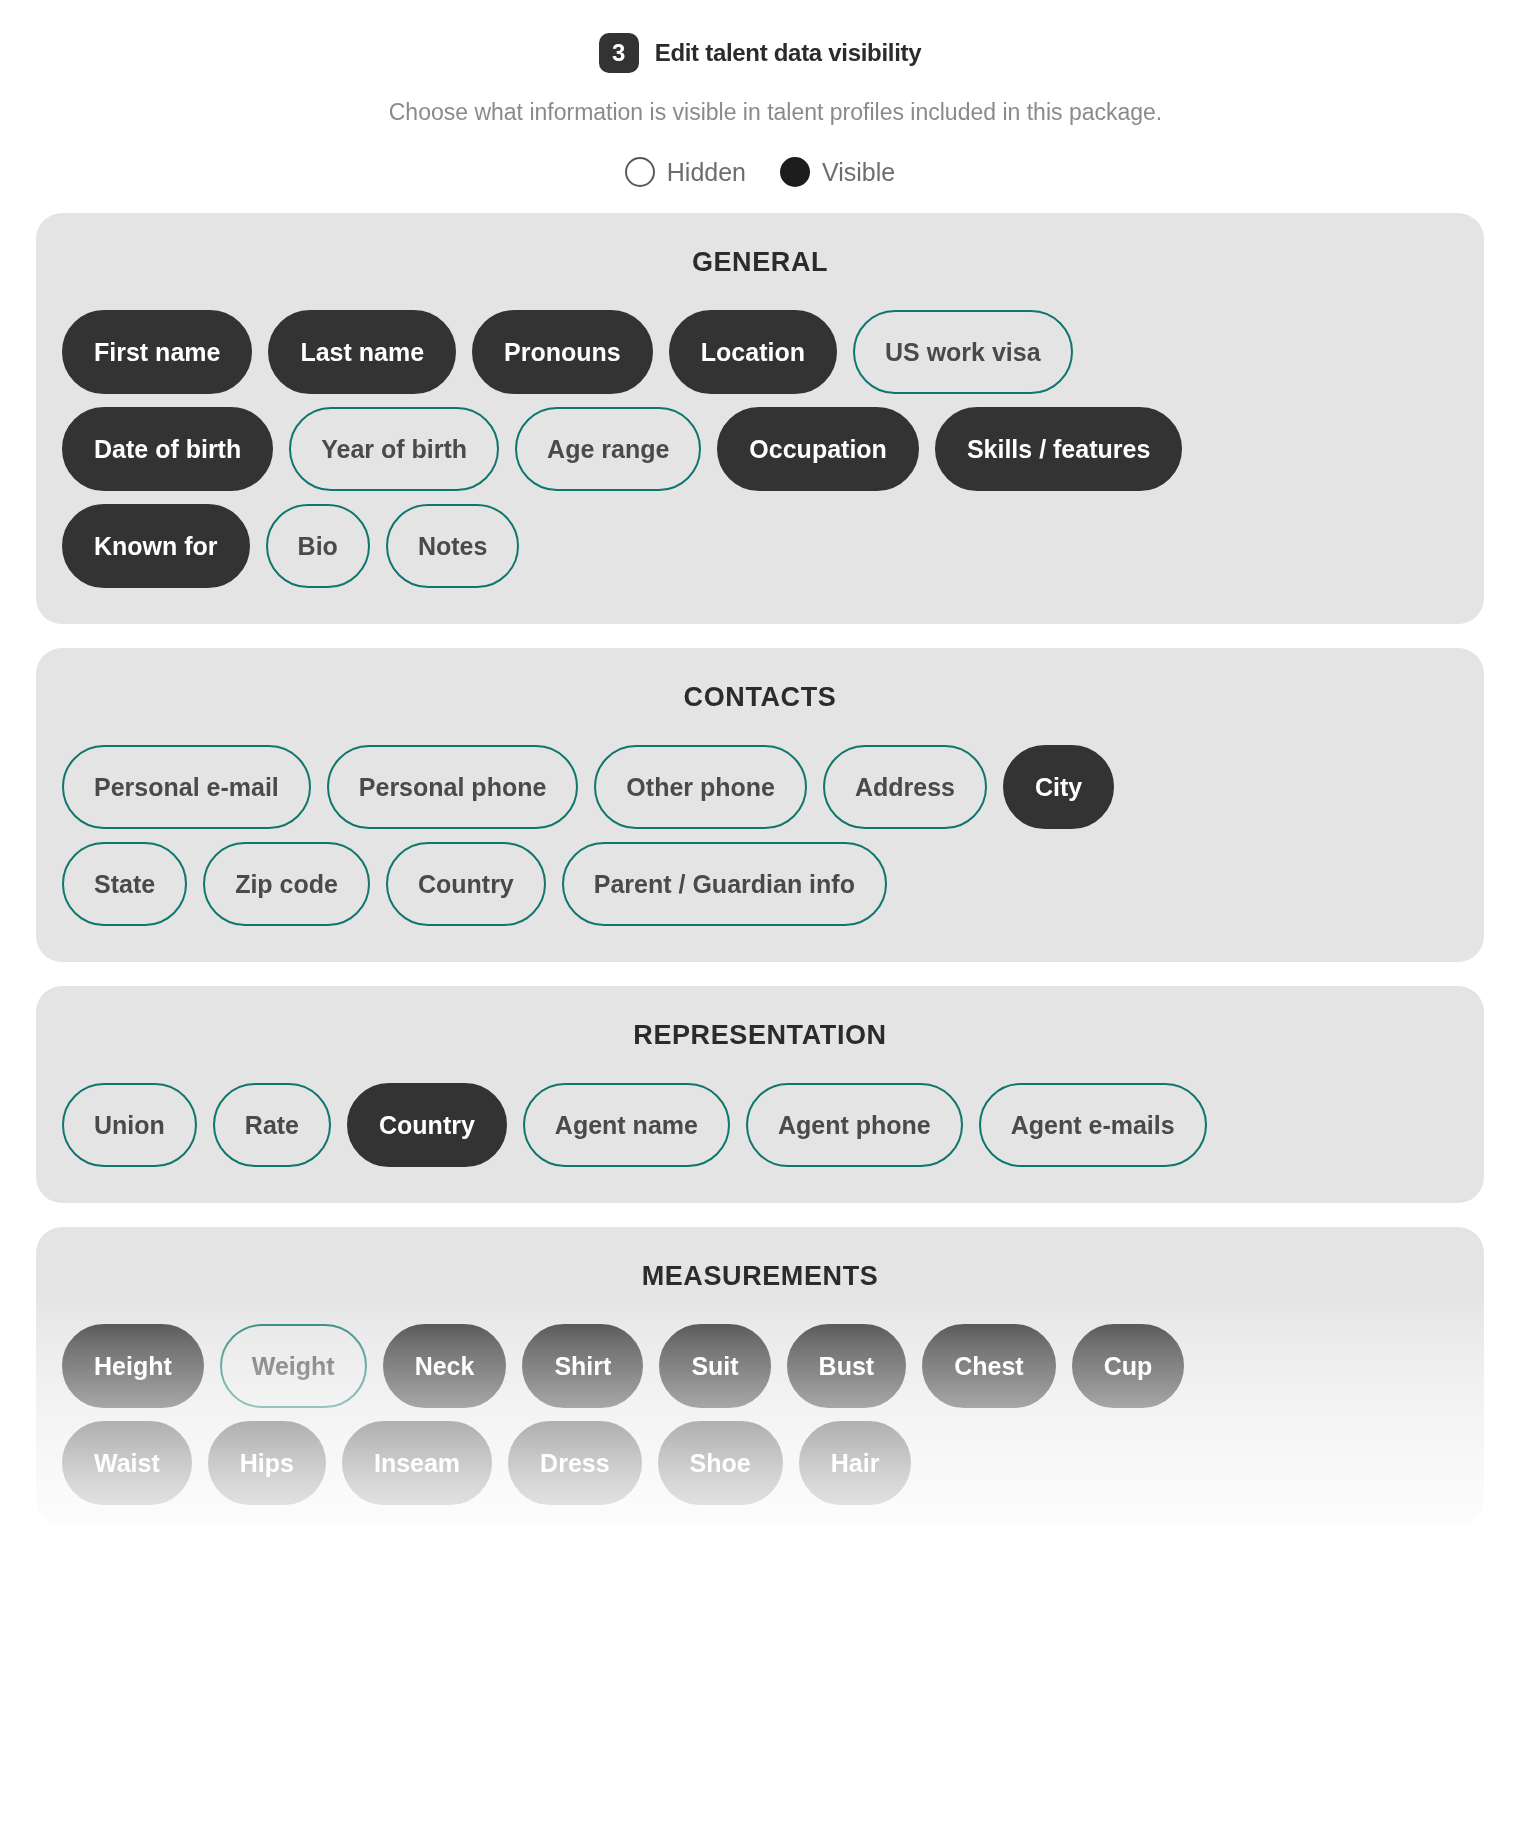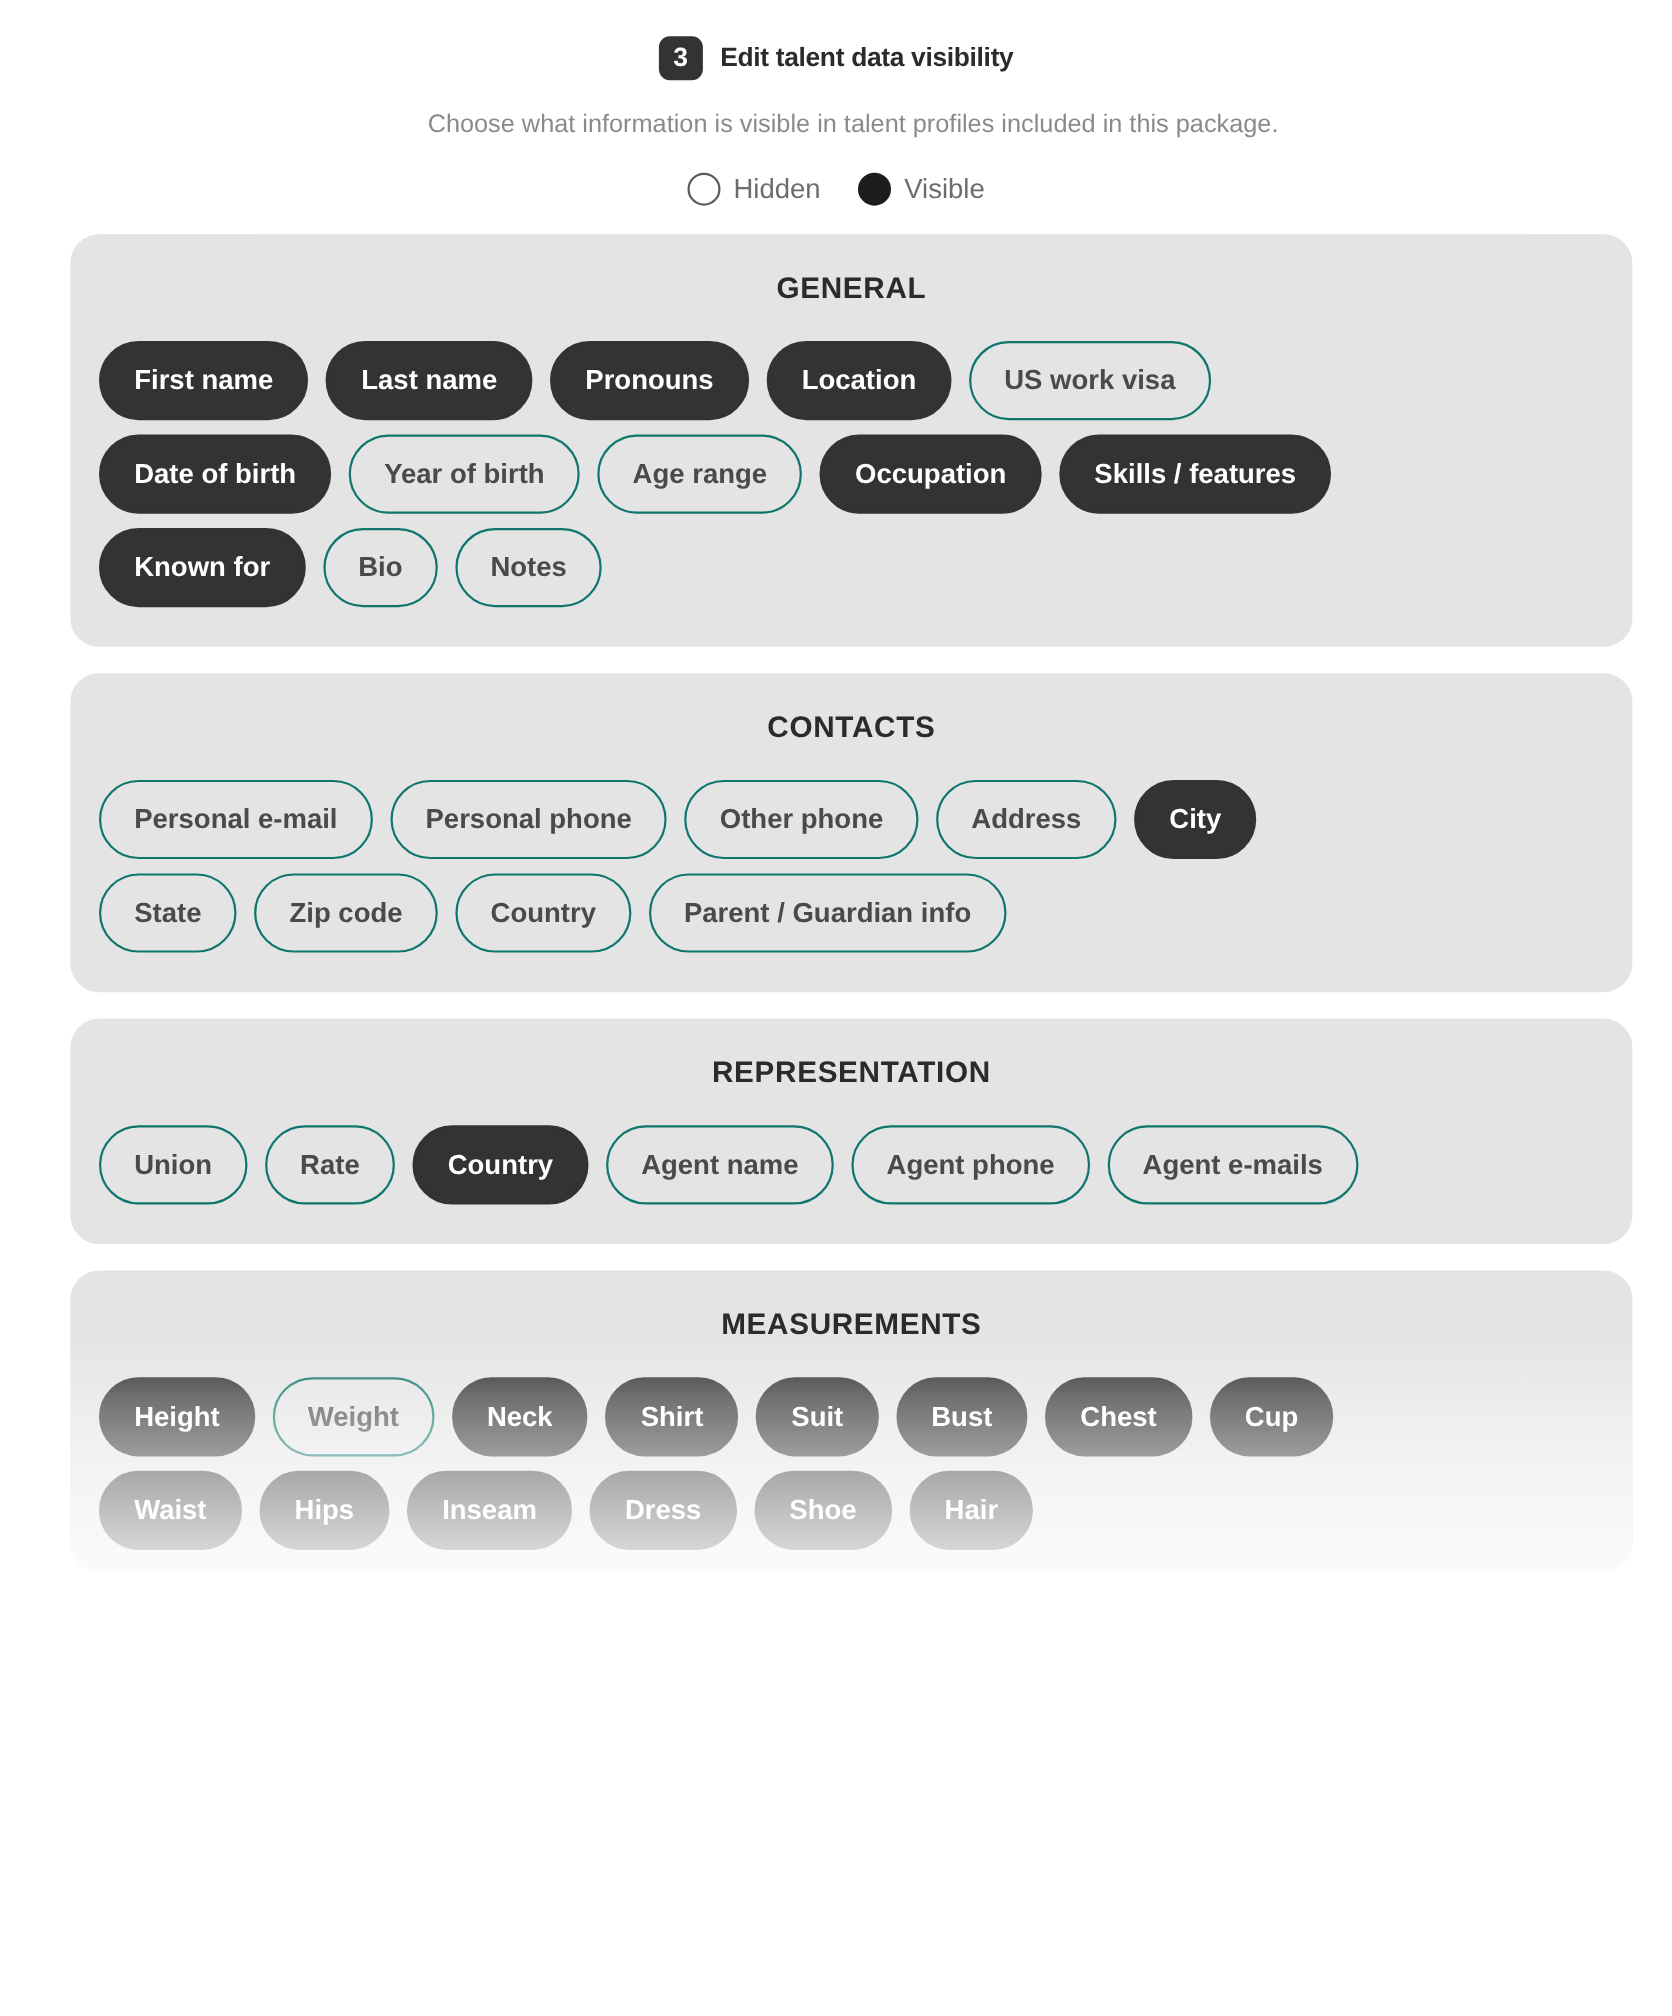--- a/index.html
+++ b/index.html
@@ -87,21 +87,20 @@
   }
   .legend-label {
     font-size: 25px;
     color: #6d6d6d;
   }
 
   
   .sections {
     margin-top: 26px;
     padding: 0 36px;
-    margin-left: 28px;
   }
   .section {
     background: #e4e4e4;
     border-radius: 26px;
     padding: 34px 26px 36px 26px;
     margin-bottom: 24px;
     position: relative;
   }
   .section-title {
     text-align: center;
@@ -118,21 +117,21 @@
   }
   .chip-row {
     display: flex;
     flex-wrap: nowrap;
     gap: 16px;
     align-items: center;
   }
   .chip {
     border-radius: 999px;
     padding: 0 30px;
-    height: 72px;
+    height: 84px;
     display: inline-flex;
     align-items: center;
     justify-content: center;
     font-size: 25px;
     font-weight: bold;
     white-space: nowrap;
     cursor: pointer;
     user-select: none;
   }
   .chip.on {

